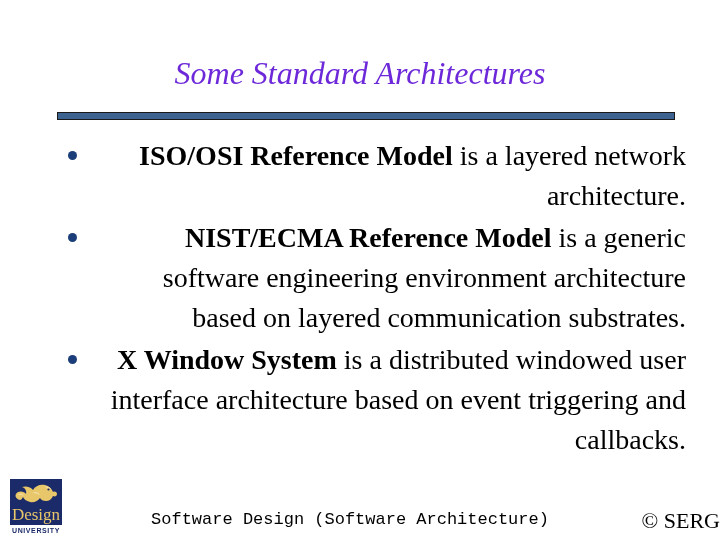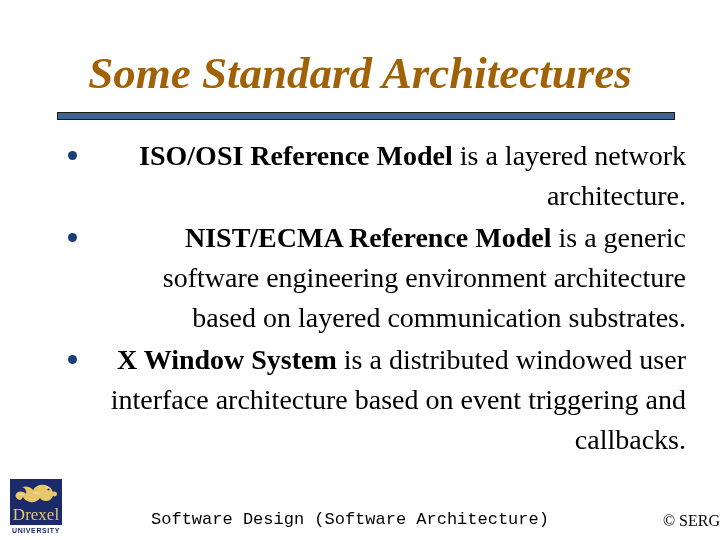--- a/index.html
+++ b/index.html
@@ -26,24 +26,24 @@
 
   
   #slide-title {
     position: absolute;
     left: 0;
     top: 48px;
     width: 720px;
     text-align: center;
     font-family: "Liberation Serif", "DejaVu Serif", serif;
     font-style: italic;
-    font-weight: bold;
-    font-size: 45px;
+    font-weight: normal;
+    font-size: 32px;
     line-height: 50px;
-    color: #a16207;
+    color: #6d28d9;
     letter-spacing: 0px;
     white-space: nowrap;
   }
 
   
   #title-divider {
     position: absolute;
     left: 57px;
     top: 112px;
     width: 618px;
@@ -104,21 +104,21 @@
     line-height: 20px;
     color: #000000;
     white-space: nowrap;
   }
 
   #footer-copyright {
     position: absolute;
     right: 0px;
     top: 509px;
     font-family: "Liberation Serif", "DejaVu Serif", serif;
-    font-size: 16px;
+    font-size: 22px;
     line-height: 24px;
     color: #000000;
     white-space: nowrap;
   }
 
   
   #logo {
     position: absolute;
     left: 10px;
     top: 479px;
@@ -203,18 +203,18 @@
 
   <div id="logo">
     <div id="logo-badge">
       <svg id="logo-dragon" viewBox="0 0 48 26" xmlns="http://www.w3.org/2000/svg">
         <path d="M8 19 C3 18 2 13 6 11 C9 9.5 13 11 14 13 C15 10 13 7 10 6 C14 4.5 19 6 21 9 C23 5 28 3 33 4 C37 5 40 8 41 11 C43 10 45 11 45 13 C45 15 43 16 41 15 C40 18 37 20 34 20 C31 20 29 19 28 17 C26 20 22 22 18 21 C14 20 12 18 11 16 C10 18 9 19 8 19 Z" fill="#e8c66a"></path>
         <path d="M33 6 C35 5 38 6 39 8 C37 8 35 7 33 6 Z" fill="#f2dca0"></path>
         <circle cx="36.5" cy="8.5" r="1.1" fill="#1b2a68"></circle>
         <path d="M6 14 C8 12 11 12.5 12 14.5 C10 14 8 14 6 14 Z" fill="#f2dca0"></path>
         <path d="M20 12 C23 10 27 11 28 14 C25 12.5 22 12 20 12 Z" fill="#f2dca0"></path>
       </svg>
-      <div id="logo-wordmark">Drexel</div>
+      <div id="logo-wordmark">Design</div>
     </div>
     <div id="logo-subtext">UNIVERSITY</div>
   </div>
 
 </div>
 
 </body></html>

